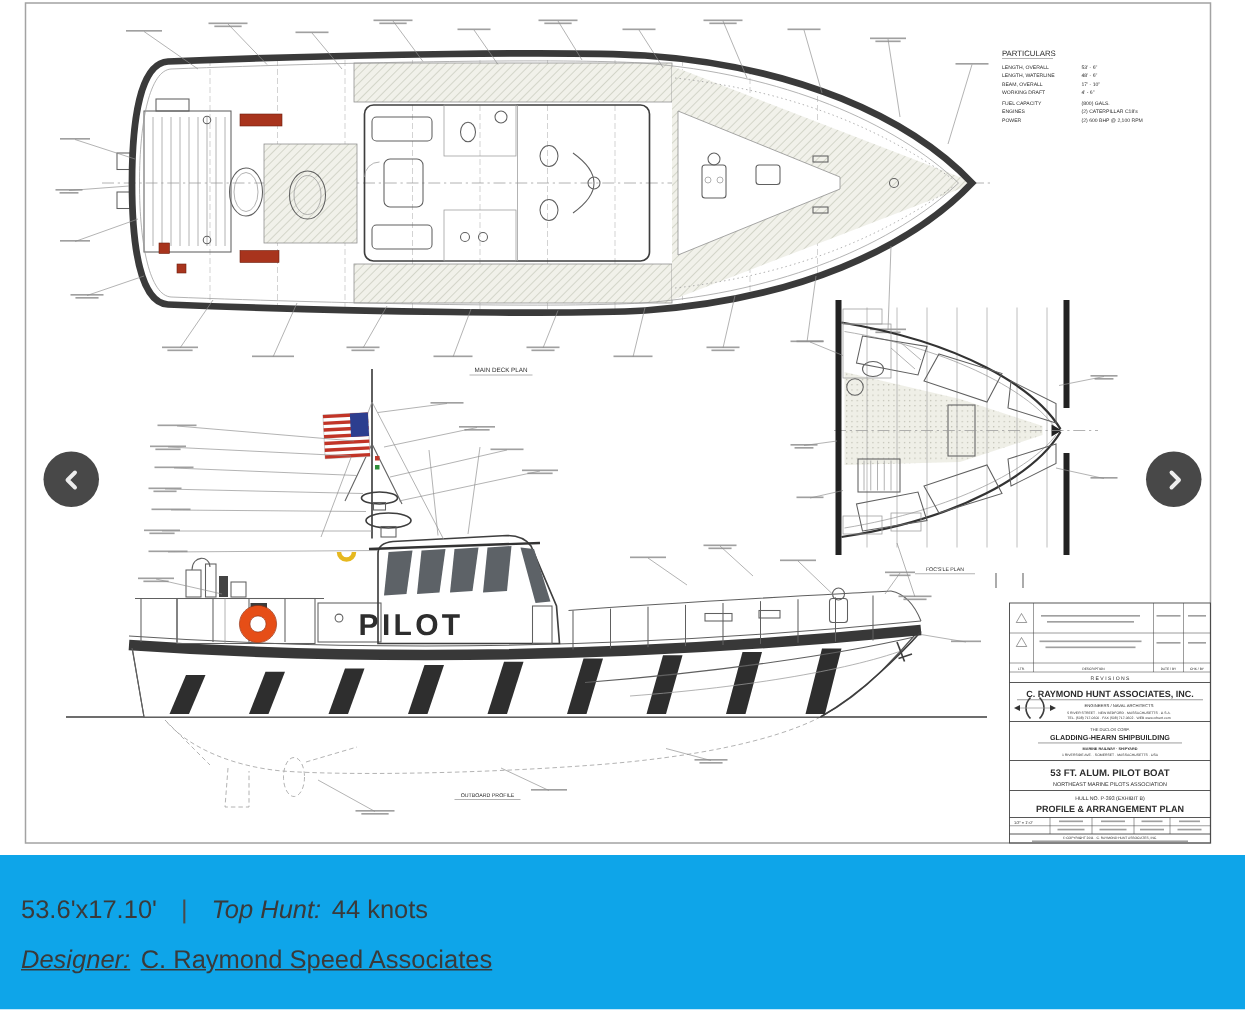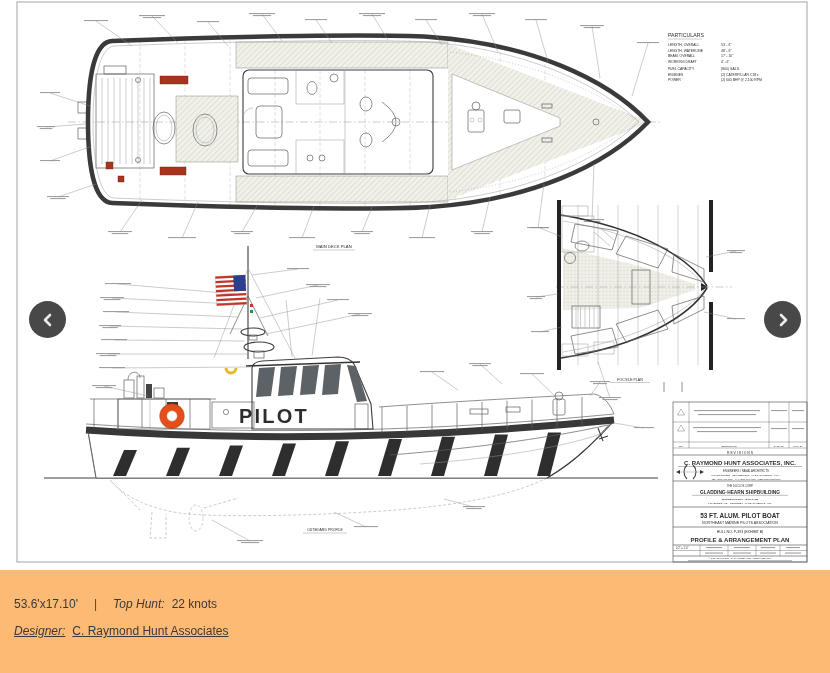--- a/index.html
+++ b/index.html
@@ -1,26 +1,26 @@
 <!DOCTYPE html>
 <html><head>
 <meta charset="utf-8">
 <style>
   html,body{margin:0;padding:0;background:#fff;}
-  .page{position:relative;width:830px;height:673px;background:#fdba74;overflow:hidden;
+  .page{position:relative;width:830px;height:673px;background:#0ea5e9;overflow:hidden;
         font-family:"Liberation Sans",sans-serif;}
   .stage{position:relative;width:830px;height:570px;background:#fff;}
   .stage svg{position:absolute;left:0;top:0;}
   .nav{position:absolute;top:301px;width:37px;height:37px;border-radius:50%;
        background:#484848;border:none;display:flex;align-items:center;justify-content:center;
        cursor:pointer;padding:0;}
   .nav.prev{left:29px;} .nav.next{left:764px;}
   .nav svg{position:static;}
   .nav polyline{stroke:#ededed;stroke-width:2.6;fill:none;stroke-linecap:round;stroke-linejoin:round;}
-  .caption{padding:27px 0 0 14px;color:#3a3a3a;font-size:12px;}
+  .caption{padding:27px 0 0 14px;color:#3a3a3a;font-size:17px;}
   .cap-line{display:flex;align-items:baseline;}
   .cap-line .sep{margin:0 16px;color:#4a4a4a;}
   .cap-line .ital{font-style:italic;margin-right:7px;}
   .cap-line.line2{margin-top:13px;text-decoration:underline;}
   
   #dwg text{font-family:"Liberation Sans",sans-serif;fill:#2d2d2d;}
   .b{font-weight:700}.mid{text-anchor:middle}
   .f22{font-size:2.2px}.f23{font-size:2.3px}.f25{font-size:2.5px}.f26{font-size:2.6px}
   .f27{font-size:2.7px}.f28{font-size:2.8px}.f34{font-size:3.4px}.f35{font-size:3.5px}
   .f36{font-size:3.6px}.f42{font-size:4.2px}.f48{font-size:4.8px}
@@ -566,20 +566,20 @@
       <polyline points="6,3 11,8 6,13"></polyline>
     </svg>
   </button>
   </div>
 
   <div class="caption">
     <div class="cap-line">
       <span>53.6'x17.10'</span>
       <span class="sep">|</span>
       <span class="ital">Top Hunt:</span>
-      <span>22 knots</span>
+      <span>44 knots</span>
     </div>
     <div class="cap-line line2">
       <span class="ital">Designer:</span>
-      <span>C. Raymond Hunt Associates</span>
+      <span>C. Raymond Speed Associates</span>
     </div>
   </div>
 </div>
 
 </body></html>

